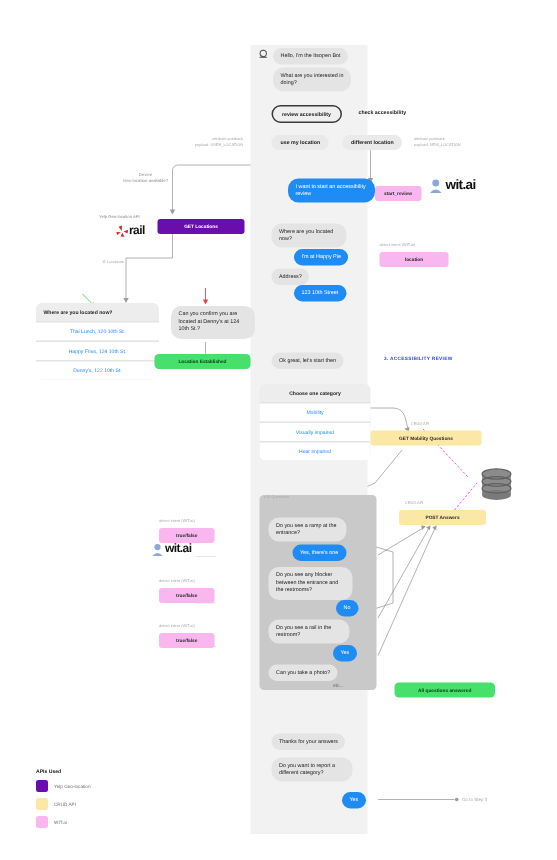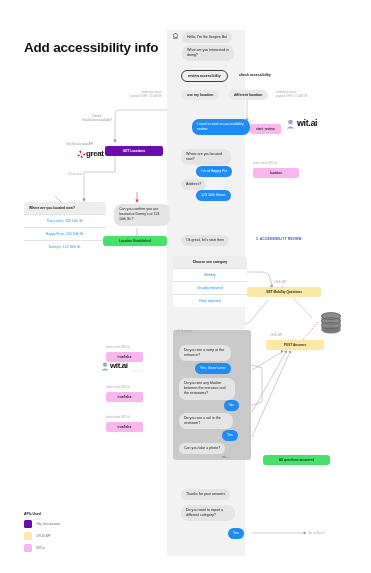--- a/index.html
+++ b/index.html
@@ -116,21 +116,20 @@
 
     <path d="M131,371 L144,371" stroke="#cfcfcf" stroke-width="0.4" fill="none"></path>
     <path d="M131,402 L144,402" stroke="#cfcfcf" stroke-width="0.4" fill="none"></path>
     <path d="M131,431 L144,431" stroke="#cfcfcf" stroke-width="0.4" fill="none"></path>
   </svg>
 
   <div class="abs chat-col" style="left:167px;top:30px;width:78px;height:296px;"></div>
   <div class="abs chat-col" style="left:167px;top:326px;width:78px;height:230px;"></div>
   <div class="abs" style="left:173px;top:330px;width:78px;height:130px;background:#c9c9c9;border-radius:3px;"></div>
 
-  <div class="abs" id="page-title">Add accessibility info</div>
 
   <svg class="abs" style="left:172px;top:33px;width:7px;height:7px;">
     <circle cx="3.5" cy="2.6" r="2.1" fill="none" stroke="#555" stroke-width="0.7"></circle>
     <line x1="1.1" y1="5.2" x2="5.9" y2="5.2" stroke="#555" stroke-width="0.7"></line>
     <line x1="3.5" y1="0.2" x2="3.5" y2="0.9" stroke="#555" stroke-width="0.6"></line>
   </svg>
 
   <div class="abs bub bot" style="left:182px;top:32px;max-width:58px;">Hello, I'm the Itsopen Bot</div>
   <div class="abs bub bot" style="left:182px;top:45px;max-width:42px;">What are you interested in doing?</div>
 
@@ -157,21 +156,21 @@
 Geo-location available?</div>
 
   <div class="abs note-dark" style="left:66px;top:142px;width:62px;text-align:left;font-size:2.8px;">Yelp Geo-location API</div>
 
   <svg class="abs" style="left:77px;top:150px;width:9px;height:9px;">
     <path d="M4.2,0.4 L4.2,4.0 L2.0,1.2 Z" fill="#d32323"></path>
     <path d="M0.6,4.6 L3.6,4.9 L1.0,6.6 Z" fill="#d32323"></path>
     <path d="M4.6,5.2 L6.0,7.8 L3.4,7.6 Z" fill="#d32323"></path>
     <path d="M5.4,4.4 L8.4,3.2 L8.0,5.6 Z" fill="#d32323"></path>
   </svg>
-  <div class="abs yelp" style="left:86px;top:149px;">great</div>
+  <div class="abs yelp" style="left:86px;top:149px;">rail</div>
   <div class="abs chip chip-purple" style="left:105px;top:146px;width:46px;">GET Locations</div>
 
   <div class="abs bub bot" style="left:181px;top:149px;max-width:40px;">Where are you located now?</div>
   <div class="abs bub user" style="left:196px;top:166px;max-width:46px;">I'm at Happy Pie</div>
   <div class="abs bub bot" style="left:181px;top:179px;max-width:40px;">Address?</div>
   <div class="abs bub user" style="left:196px;top:190px;max-width:46px;">123 10th Street</div>
 
   <div class="abs note" style="left:253px;top:162px;">detect intent (WIT.ai)</div>
   <div class="abs chip chip-pink" style="left:253px;top:168px;width:34px;">location</div>
 

